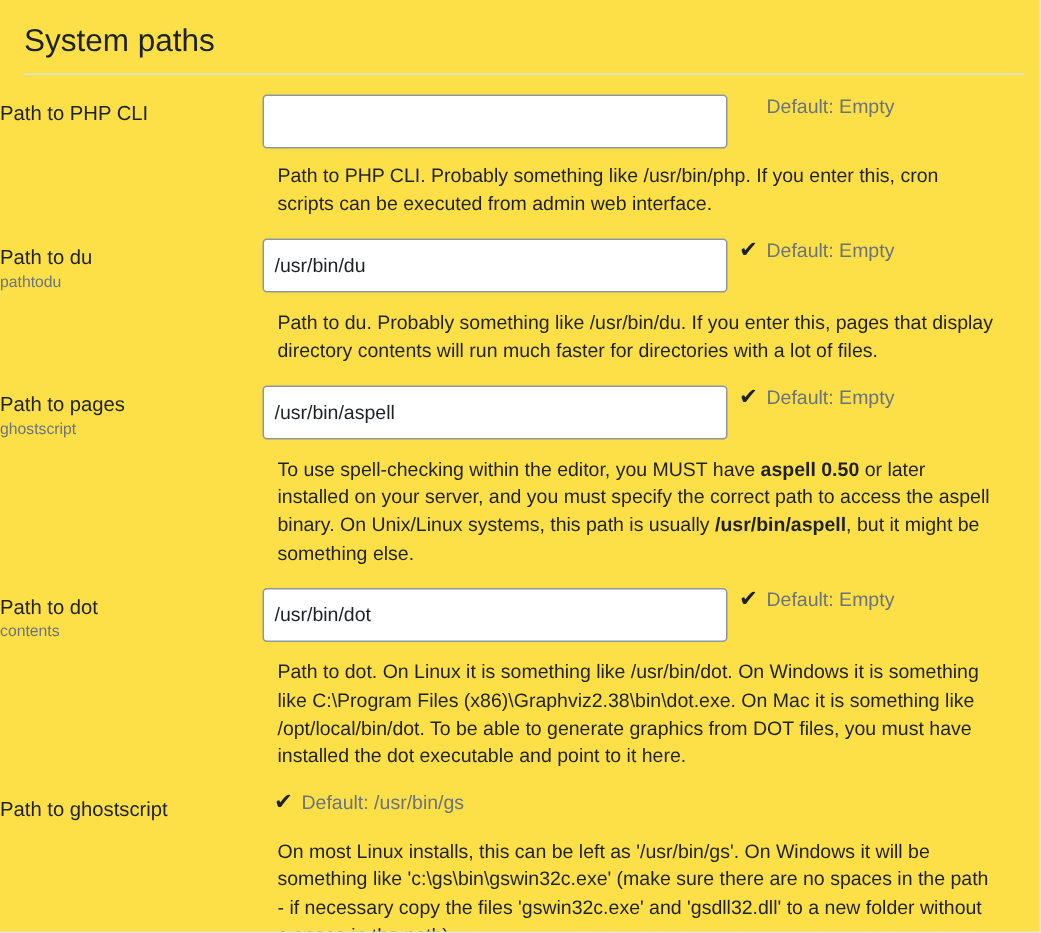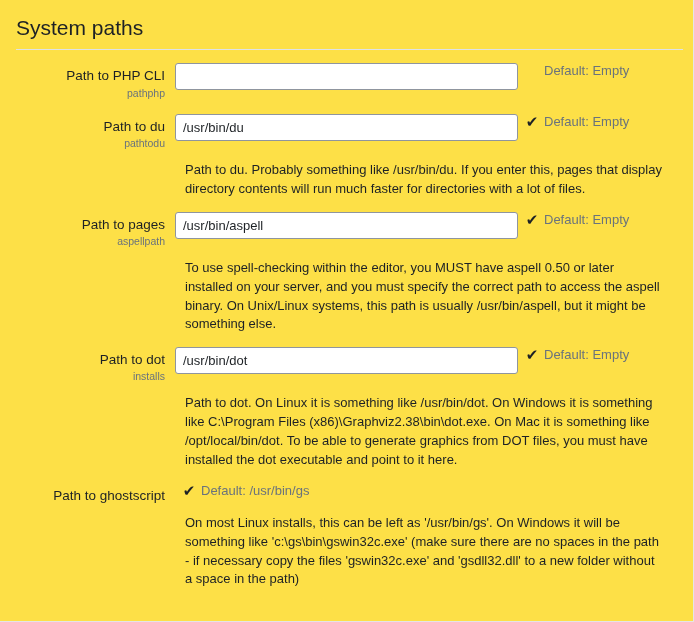--- a/index.html
+++ b/index.html
@@ -40,21 +40,21 @@
   }
   .field {
     display: flex;
     flex-direction: row;
     align-items: flex-start;
     margin-top: 13px;
   }
   .label-col {
     width: 175px;
     flex: 0 0 175px;
-    text-align: right;
+    text-align: left;
     padding-right: 10px;
     padding-top: 4px;
   }
   .label-main {
     font-size: 13.5px;
     color: #1d2125;
     line-height: 1.35;
     display: block;
   }
   .label-sub {
@@ -63,23 +63,23 @@
     line-height: 1.5;
     display: block;
   }
   .input-col {
     flex: 1 1 auto;
     display: flex;
     align-items: flex-start;
     padding-top: 0;
   }
   input[type="text"] {
-    width: 343px;
+    width: 310px;
     height: 27px;
-    padding: 3px 7px;
+    padding: 17px 7px;
     font-size: 13px;
     font-family: "Liberation Sans", sans-serif;
     color: #1d2125;
     border: 1px solid #8f959e;
     border-radius: 3px;
     background: #fff;
     outline: none;
   }
   .check {
     width: 16px;
@@ -97,75 +97,75 @@
     white-space: nowrap;
   }
   .desc {
     margin: 9px 0 0 185px;
     padding-right: 14px;
     font-size: 13px;
     line-height: 1.45;
     color: #1d2125;
     max-width: 492px;
   }
-  .desc b { font-weight: normal; }
+  .desc b { font-weight: bold; }
 </style>
 </head>
 <body>
 
 <div class="page">
   <h1 class="page-title">System paths</h1>
   <div class="title-rule"></div>
   <div class="form" id="form-root">
       <div>
         <div class="field">
           <div class="label-col">
             <span class="label-main">Path to PHP CLI</span>
-            <span class="label-sub">pathphp</span>
           </div>
           <div class="input-col">
             <input type="text" value="" placeholder="" style="">
             <span class="check empty">✔</span>
             <span class="default-text">Default: Empty</span>
           </div>
         </div>
+        <div class="desc"><span>Path to PHP CLI. Probably something like /usr/bin/php. If you enter this, cron scripts can be executed from admin web interface.</span></div>
       </div>
       <div>
         <div class="field">
           <div class="label-col">
             <span class="label-main">Path to du</span>
             <span class="label-sub">pathtodu</span>
           </div>
           <div class="input-col">
             <input type="text" value="/usr/bin/du" placeholder="" style="">
             <span class="check">✔</span>
             <span class="default-text">Default: Empty</span>
           </div>
         </div>
         <div class="desc"><span>Path to du. Probably something like /usr/bin/du. If you enter this, pages that display directory contents will run much faster for directories with a lot of files.</span></div>
       </div>
       <div>
         <div class="field">
           <div class="label-col">
             <span class="label-main">Path to pages</span>
-            <span class="label-sub">aspellpath</span>
+            <span class="label-sub">ghostscript</span>
           </div>
           <div class="input-col">
             <input type="text" value="/usr/bin/aspell" placeholder="" style="">
             <span class="check">✔</span>
             <span class="default-text">Default: Empty</span>
           </div>
         </div>
         <div class="desc"><span>To use spell-checking within the editor, you MUST have </span><b>aspell 0.50</b><span> or later installed on your server, and you must specify the correct path to access the aspell binary. On Unix/Linux systems, this path is usually </span><b>/usr/bin/aspell</b><span>, but it might be something else.</span></div>
       </div>
       <div>
         <div class="field">
           <div class="label-col">
             <span class="label-main">Path to dot</span>
-            <span class="label-sub">installs</span>
+            <span class="label-sub">contents</span>
           </div>
           <div class="input-col">
             <input type="text" value="/usr/bin/dot" placeholder="" style="">
             <span class="check">✔</span>
             <span class="default-text">Default: Empty</span>
           </div>
         </div>
         <div class="desc"><span>Path to dot. On Linux it is something like /usr/bin/dot. On Windows it is something like C:\Program Files (x86)\Graphviz2.38\bin\dot.exe. On Mac it is something like /opt/local/bin/dot. To be able to generate graphics from DOT files, you must have installed the dot executable and point to it here.</span></div>
       </div>
       <div>

